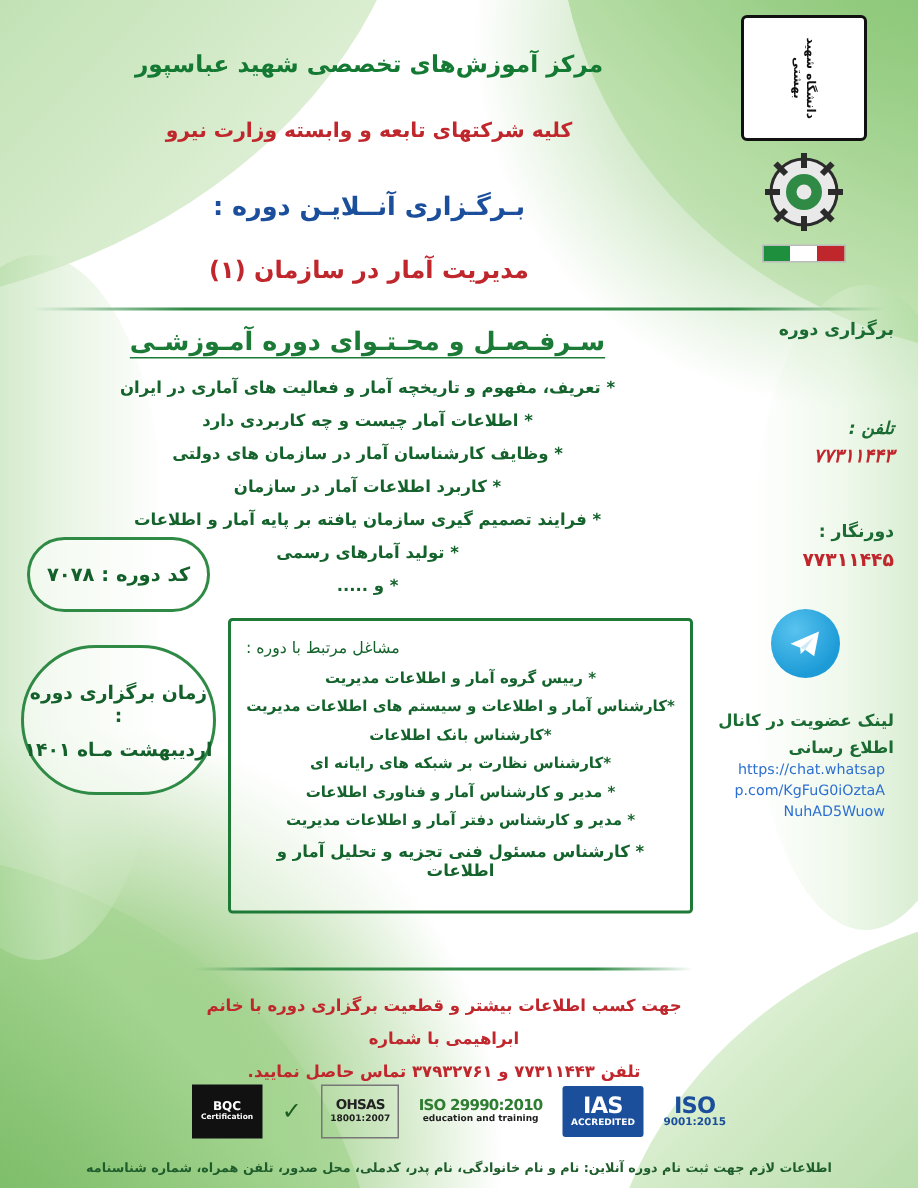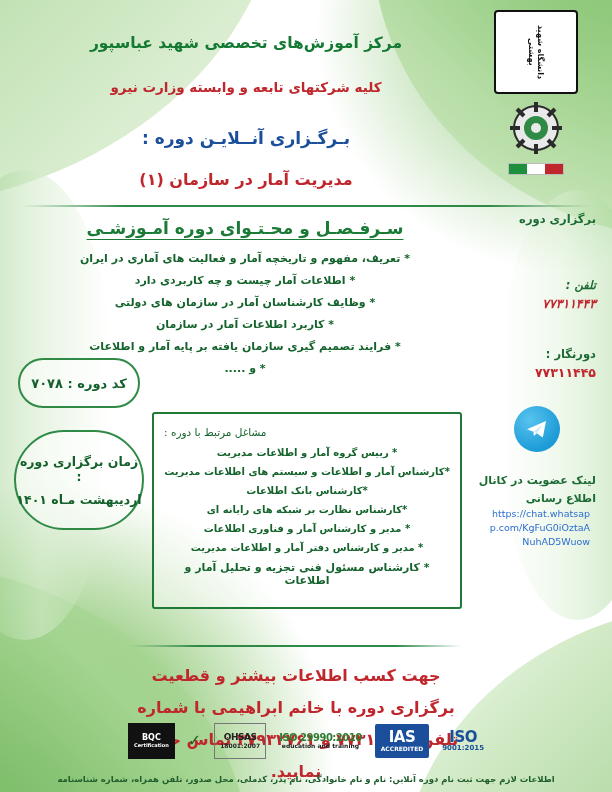--- a/index.html
+++ b/index.html
@@ -156,21 +156,21 @@
   .job{font-size:10px;color:#15632c;margin:8px 0;font-weight:bold;text-align:center;}
   .job.last{font-size:11px;}
 
   
   .foot-rule{
     position:absolute;left:130px;right:150px;top:645px;height:2px;
     background:linear-gradient(90deg,rgba(40,130,60,0) 0%,#2f8a45 20%,#2f8a45 80%,rgba(40,130,60,0) 100%);
   }
   .foot-text{
     position:absolute;top:660px;right:150px;left:130px;text-align:center;
-    font-size:16px;font-weight:bold;color:#c0272d;line-height:2;
+    font-size:11px;font-weight:bold;color:#c0272d;line-height:2;
   }
 
   
   .certs{
     position:absolute;top:722px;left:0;right:0;height:38px;
     display:flex;align-items:center;justify-content:center;gap:13px;
   }
   .cert{
     height:30px;display:flex;flex-direction:column;align-items:center;justify-content:center;
     font-size:6px;color:#222;font-weight:bold;line-height:1.1;
@@ -261,20 +261,21 @@
     </div>
   </div>
 
   <div class="main">
     <div class="main-title">سـرفـصـل و محـتـوای دوره آمـوزشـی</div>
     <div class="topic">* تعریف، مفهوم و تاریخچه آمار و فعالیت های آماری در ایران</div>
     <div class="topic">* اطلاعات آمار چیست و چه کاربردی دارد</div>
     <div class="topic">* وظایف کارشناسان آمار در سازمان های دولتی</div>
     <div class="topic">* کاربرد اطلاعات آمار در سازمان</div>
     <div class="topic">* فرایند تصمیم گیری سازمان یافته بر پایه آمار و اطلاعات</div>
+    <div class="topic">* تولید آمارهای رسمی</div>
     <div class="topic">* و .....</div>
   </div>
 
   <div class="badge badge-code">کد دوره : ۷۰۷۸</div>
   <div class="badge badge-time">
     <span>زمان برگزاری دوره :</span>
     <span>اردیبهشت مـاه ۱۴۰۱</span>
   </div>
 
   <div class="jobs-box">

